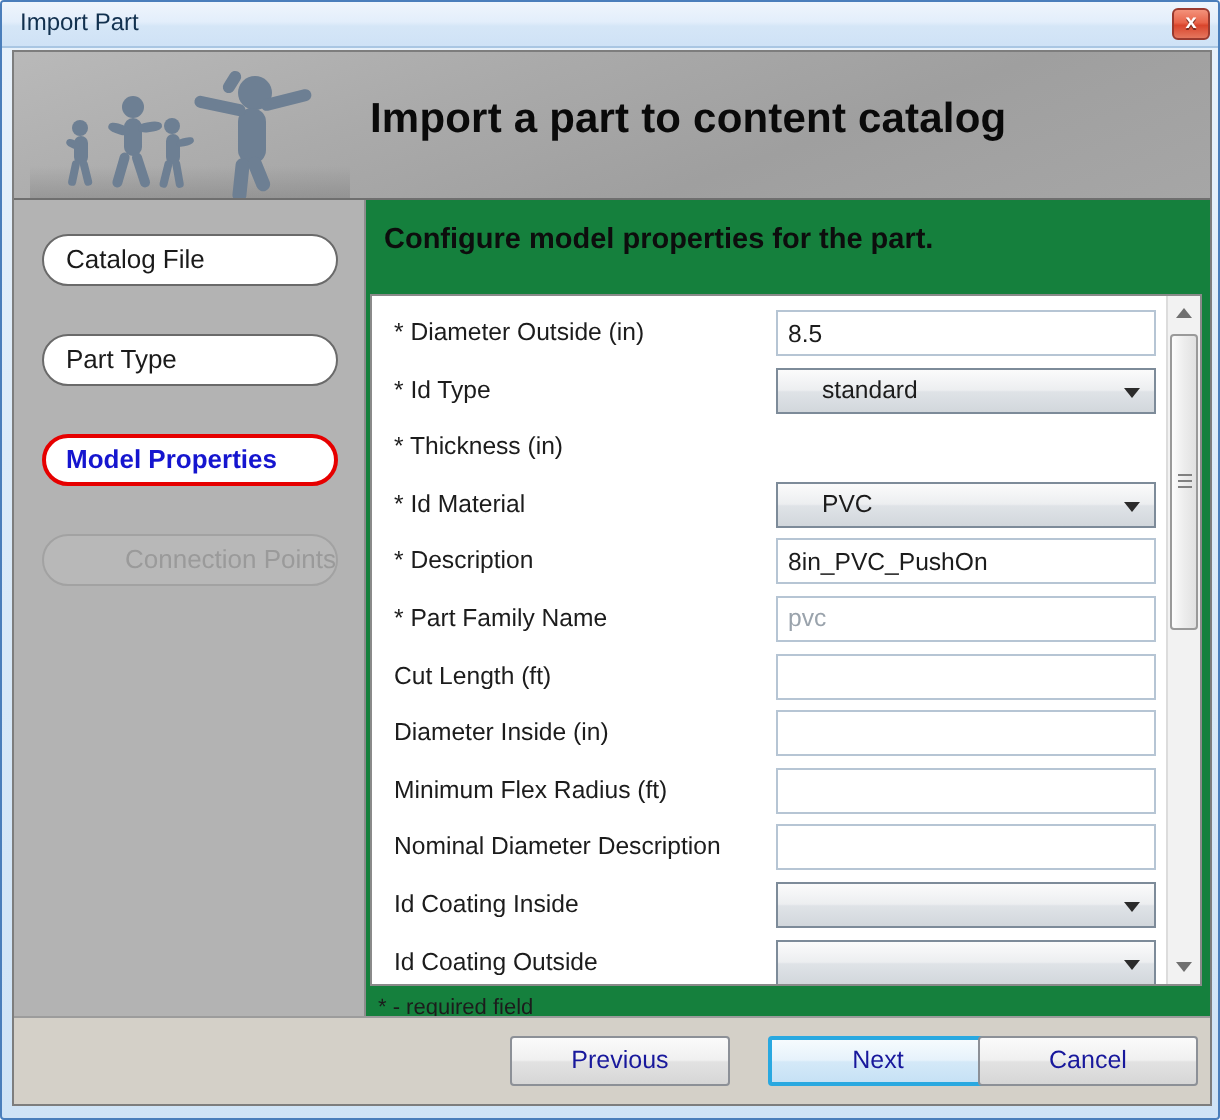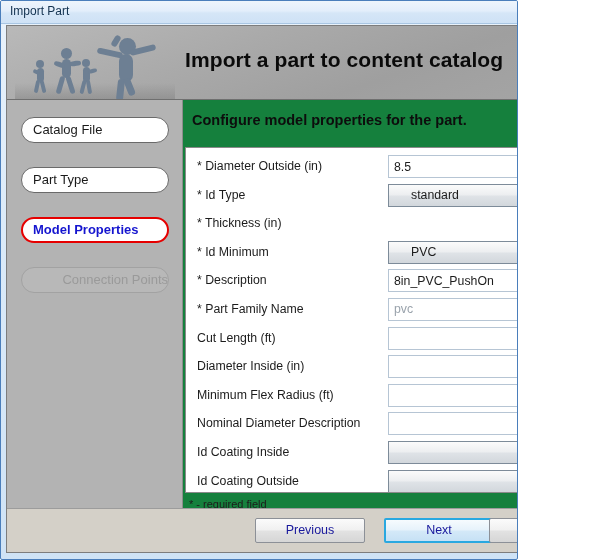--- a/index.html
+++ b/index.html
@@ -12,21 +12,21 @@
     width: 610px;
     height: 560px;
     overflow: hidden;
     font-family: "Liberation Sans", sans-serif;
   }
 
   
   .window {
     position: absolute;
     left: 0; top: 0;
-    width: 518px;
+    width: 610px;
     height: 560px;
     box-sizing: border-box;
     background: linear-gradient(to bottom, #e9f2fb 0%, #dcebf9 40%, #cfe3f6 100%);
     border: 1px solid #4a7ebb;
     border-radius: 2px;
     overflow: hidden;
   }
 
   
   .titlebar {
@@ -429,21 +429,21 @@
               <span>standard</span>
               <span class="caret"></span>
             </div>
           </div>
 
           <div class="row">
             <span class="row-label">* Thickness (in)</span>
           </div>
 
           <div class="row">
-            <span class="row-label">* Id Minimum</span>
+            <span class="row-label">* Id Material</span>
             <div class="ctrl select">
               <span>PVC</span>
               <span class="caret"></span>
             </div>
           </div>
 
           <div class="row">
             <span class="row-label">* Description</span>
             <input class="ctrl" type="text" value="8in_PVC_PushOn" style="">
           </div>

